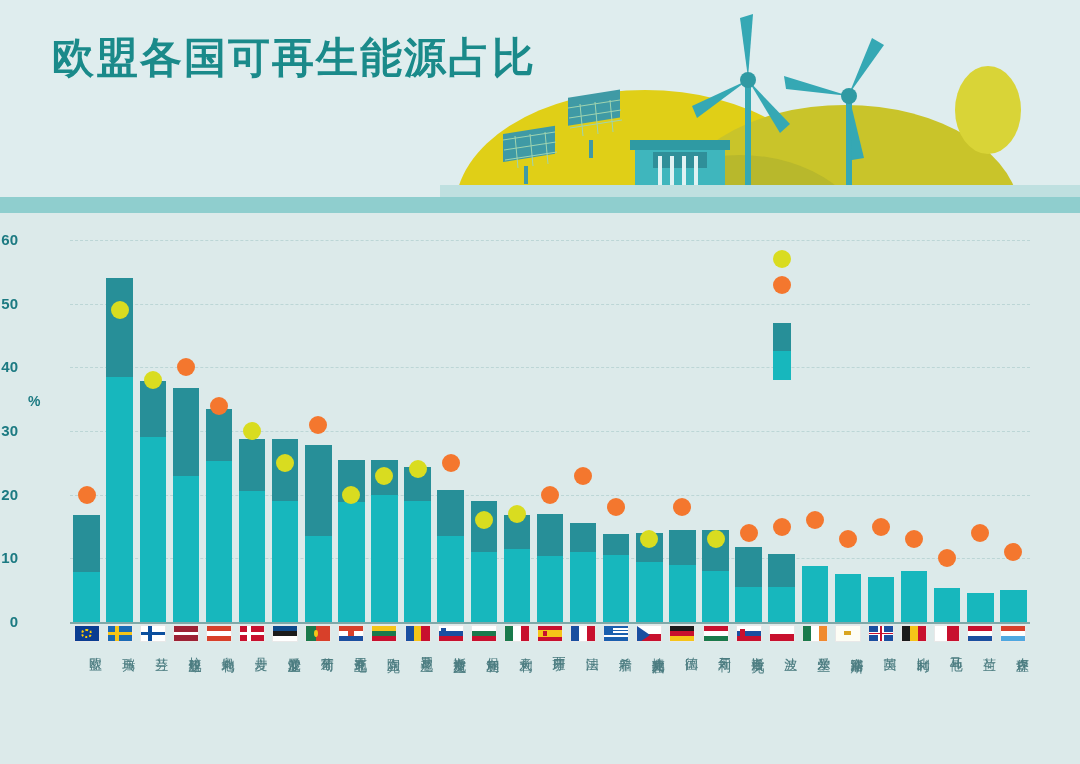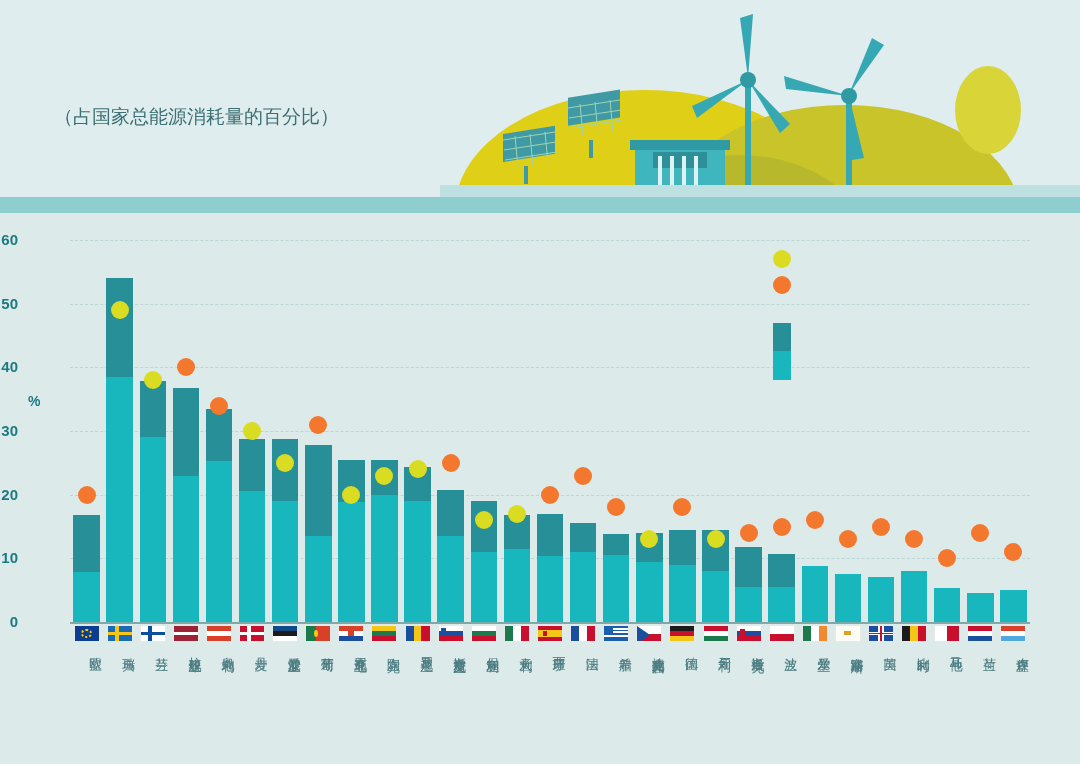--- a/index.html
+++ b/index.html
@@ -92,21 +92,21 @@
   .legend-swatch { position: absolute; }
   .legend-swatch .ls-top { position:absolute; left:0; top:0; width:100%; height:50%; background:#278f98; }
   .legend-swatch .ls-bot { position:absolute; left:0; bottom:0; width:100%; height:50%; background:#17b7bd; }
 </style>
 </head>
 <body>
 
 <div id="page">
 
   <div class="header">
-    <div class="subtitle">（占国家总能源消耗量的百分比）</div>
+    <div class="title">欧盟各国可再生能源占比</div>
 
     <svg class="header-art" viewBox="0 0 640 197">
 
       <ellipse cx="205" cy="210" rx="190" ry="120" fill="#e0cf17"></ellipse>
       <ellipse cx="405" cy="215" rx="175" ry="110" fill="#c9c42a"></ellipse>
       <ellipse cx="300" cy="250" rx="130" ry="95" fill="#b8b82c"></ellipse>
 
       <g>
         <rect x="128" y="118" width="52" height="28" fill="#3f9aa5" transform="skewY(-9)"></rect>
         <rect x="149" y="140" width="4" height="18" fill="#3f9aa5"></rect>

